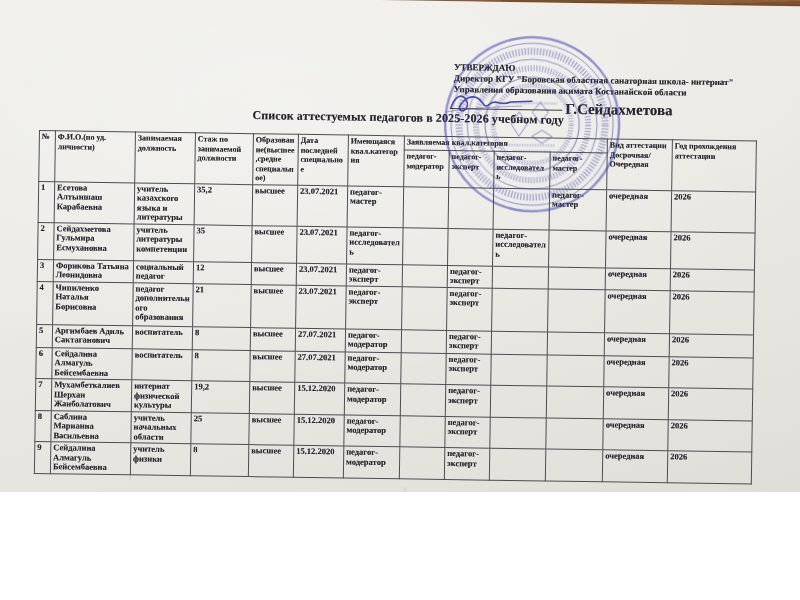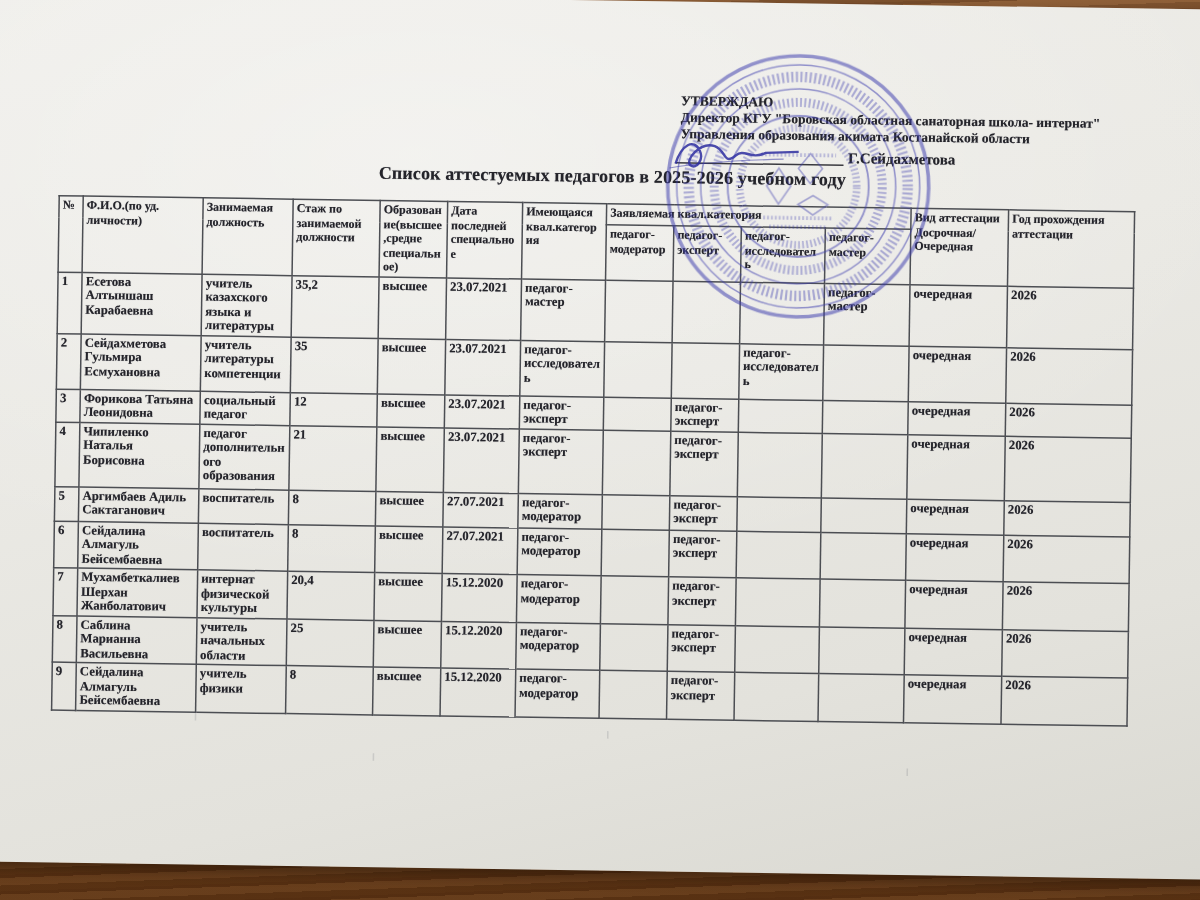--- a/index.html
+++ b/index.html
@@ -1,33 +1,33 @@
 <!DOCTYPE html>
 <html><head>
 <meta charset="utf-8">
 <style>
   html,body{margin:0;padding:0;}
   body{width:800px;height:600px;overflow:hidden;font-family:"Liberation Serif","DejaVu Serif",serif;}
-  .photo{position:relative;width:800px;height:600px;overflow:hidden;
+  .photo{position:relative;width:800px;height:492px;overflow:hidden;
     background:
       repeating-linear-gradient(178deg, rgba(30,10,0,.16) 0 2px, rgba(255,220,170,.05) 2px 7px, rgba(0,0,0,.08) 7px 11px),
       linear-gradient(180deg,#8a5a33 0%,#7c4a24 45%,#5f3514 100%);}
   .paper{position:absolute;left:-24px;top:-6px;width:864px;height:580px;
     transform:rotate(0.85deg);transform-origin:0 0;
     background:
       radial-gradient(120% 90% at 35% 18%, rgba(255,255,255,.35) 0%, rgba(255,255,255,0) 55%),
       linear-gradient(165deg,#efeeea 0%,#eae9e4 42%,#e3e2dc 75%,#d9d8d1 100%);
     box-shadow:0 4px 9px rgba(20,8,0,.45);}
   .content{position:absolute;left:24px;top:4px;width:800px;height:576px;color:#24242a;
     text-shadow:0 0 .5px rgba(40,40,55,.5);}
   .approval{position:absolute;left:455px;top:57px;width:345px;font-size:9px;font-weight:bold;
     line-height:11px;white-space:nowrap;}
   .sigrow{position:absolute;left:452px;top:92px;width:220px;height:16px;}
   .sigline{position:absolute;left:0;top:11px;width:112px;border-bottom:1.1px solid #3a3a40;}
-  .signer{position:absolute;left:115px;top:2px;font-size:10px;font-weight:bold;white-space:nowrap;}
+  .signer{position:absolute;left:115px;top:2px;font-size:15px;font-weight:bold;white-space:nowrap;}
   .sigsvg{position:absolute;left:-14px;top:-13px;}
   .title{position:absolute;left:30px;top:106px;width:760px;text-align:center;
     font-size:12px;font-weight:bold;letter-spacing:.1px;}
   table.att{position:absolute;left:41px;top:131px;width:717px;border-collapse:collapse;
     table-layout:fixed;}
   table.att th,table.att td{border:1px solid #4c4e53;vertical-align:top;text-align:left;
     padding:1px 2px;font-weight:bold;overflow-wrap:anywhere;word-break:break-word;}
   table.att th{font-size:8px;line-height:9.5px;}
   table.att td{font-size:8.5px;line-height:9.5px;}
   table.att{border:1.5px solid #44464b;}
@@ -183,21 +183,21 @@
             <td>педагог-эксперт</td>
             <td></td>
             <td></td>
             <td>очередная</td>
             <td>2026</td>
           </tr>
           <tr style="height:29px">
             <td>7</td>
             <td>Мухамбеткалиев Шерхан Жанболатович</td>
             <td>интернат физической культуры</td>
-            <td class="c-ctr">20,4</td>
+            <td class="c-ctr">19,2</td>
             <td>высшее</td>
             <td>15.12.2020</td>
             <td>педагог-модератор</td>
             <td></td>
             <td>педагог-эксперт</td>
             <td></td>
             <td></td>
             <td>очередная</td>
             <td>2026</td>
           </tr>

